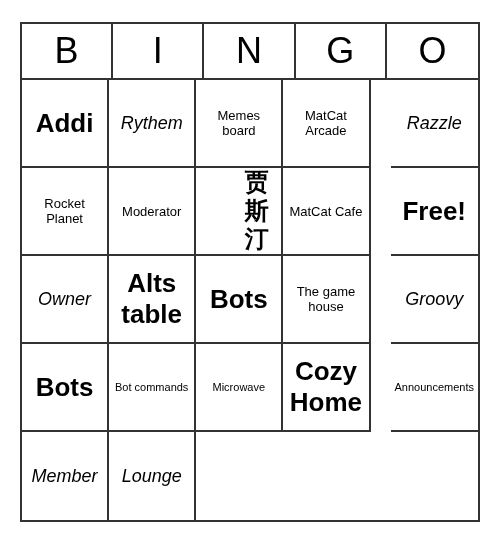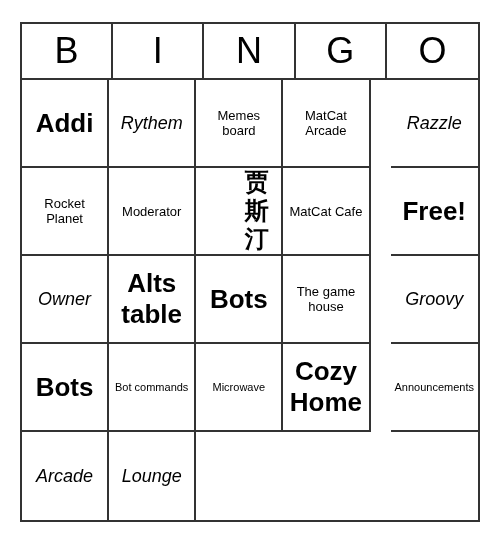--- a/index.html
+++ b/index.html
@@ -157,19 +157,19 @@
       <div class="bingo-cell">
         <span class="text-xsmall">Microwave</span>
       </div>
       <div class="bingo-cell">
         <span class="text-large">Cozy Home</span>
       </div>
       <div class="bingo-cell">
         <span class="text-xsmall">Announcements</span>
       </div>
       <div class="bingo-cell">
-        <span class="text-medium">Arcade</span>
+        <span class="text-medium">Member</span>
       </div>
       <div class="bingo-cell">
         <span class="text-medium">Lounge</span>
       </div>
     </div>
 </div>
 
 </body></html>

